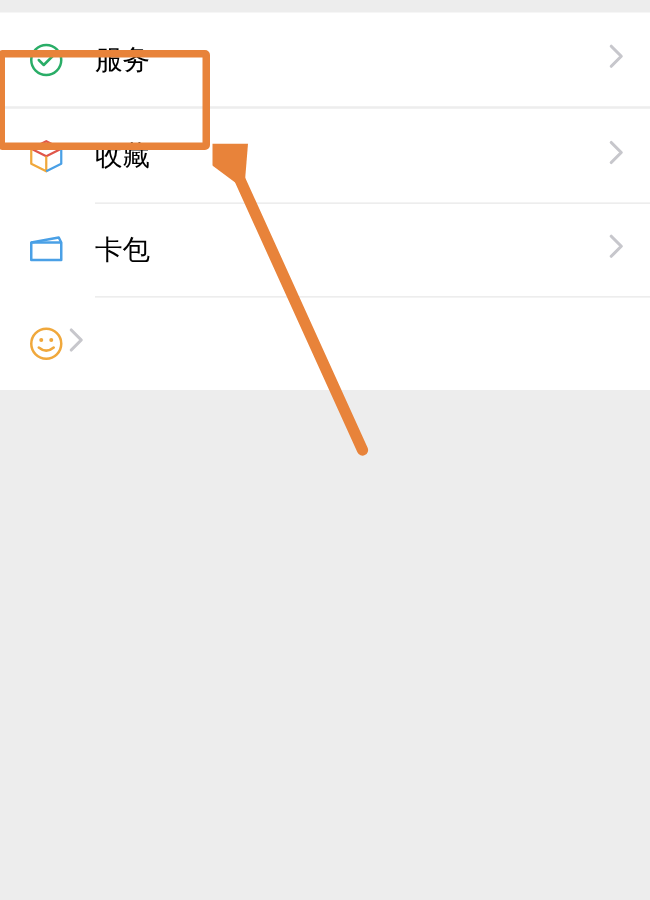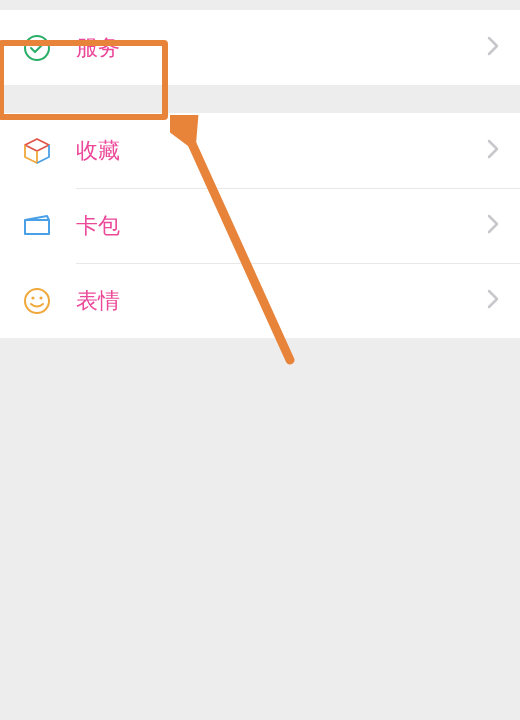--- a/index.html
+++ b/index.html
@@ -5,21 +5,21 @@
     * { margin: 0; padding: 0; box-sizing: border-box; }
     body {
       font-family: -apple-system, "Helvetica Neue", Arial, sans-serif;
       background: #ededed;
       width: 520px;
       height: 720px;
       overflow: hidden;
     }
     .section {
       background: #fff;
-      margin-top: 28px;
+      margin-top: 2px;
     }
     .section:first-child { margin-top: 10px; }
     .item {
       display: flex;
       align-items: center;
       height: 75px;
       padding: 0 20px;
       position: relative;
       cursor: pointer;
     }
@@ -27,21 +27,21 @@
       width: 34px;
       height: 34px;
       flex-shrink: 0;
       display: flex;
       align-items: center;
       justify-content: center;
     }
     .item .label {
       margin-left: 22px;
       font-size: 22px;
-      color: #ec4899;
+      color: #000000;
       flex: 1;
     }
     .item .chevron {
       flex-shrink: 0;
       color: #c7c7cc;
     }
     
     .item + .item::before {
       content: "";
       position: absolute;
@@ -131,21 +131,20 @@
     </div>
     <div class="item">
       <span class="icon">
         <svg width="32" height="32" viewBox="0 0 32 32" fill="none">
           <circle cx="16" cy="16" r="12" stroke="#f0a83c" stroke-width="2"></circle>
           <circle cx="12" cy="13" r="1.6" fill="#f0a83c"></circle>
           <circle cx="20" cy="13" r="1.6" fill="#f0a83c"></circle>
           <path d="M10 19 Q16 24 22 19" stroke="#f0a83c" stroke-width="2" fill="none" stroke-linecap="round"></path>
         </svg>
       </span>
-      <span class="label">表情</span>
       <span class="chevron">
         <svg width="14" height="24" viewBox="0 0 14 24">
             <path d="M3 4 L11 12 L3 20" stroke="#c7c7cc" stroke-width="2.5" fill="none" stroke-linecap="round" stroke-linejoin="round"></path>
           </svg>
       </span>
     </div>
   </div>
 
 
   <div class="highlight-box"></div>

